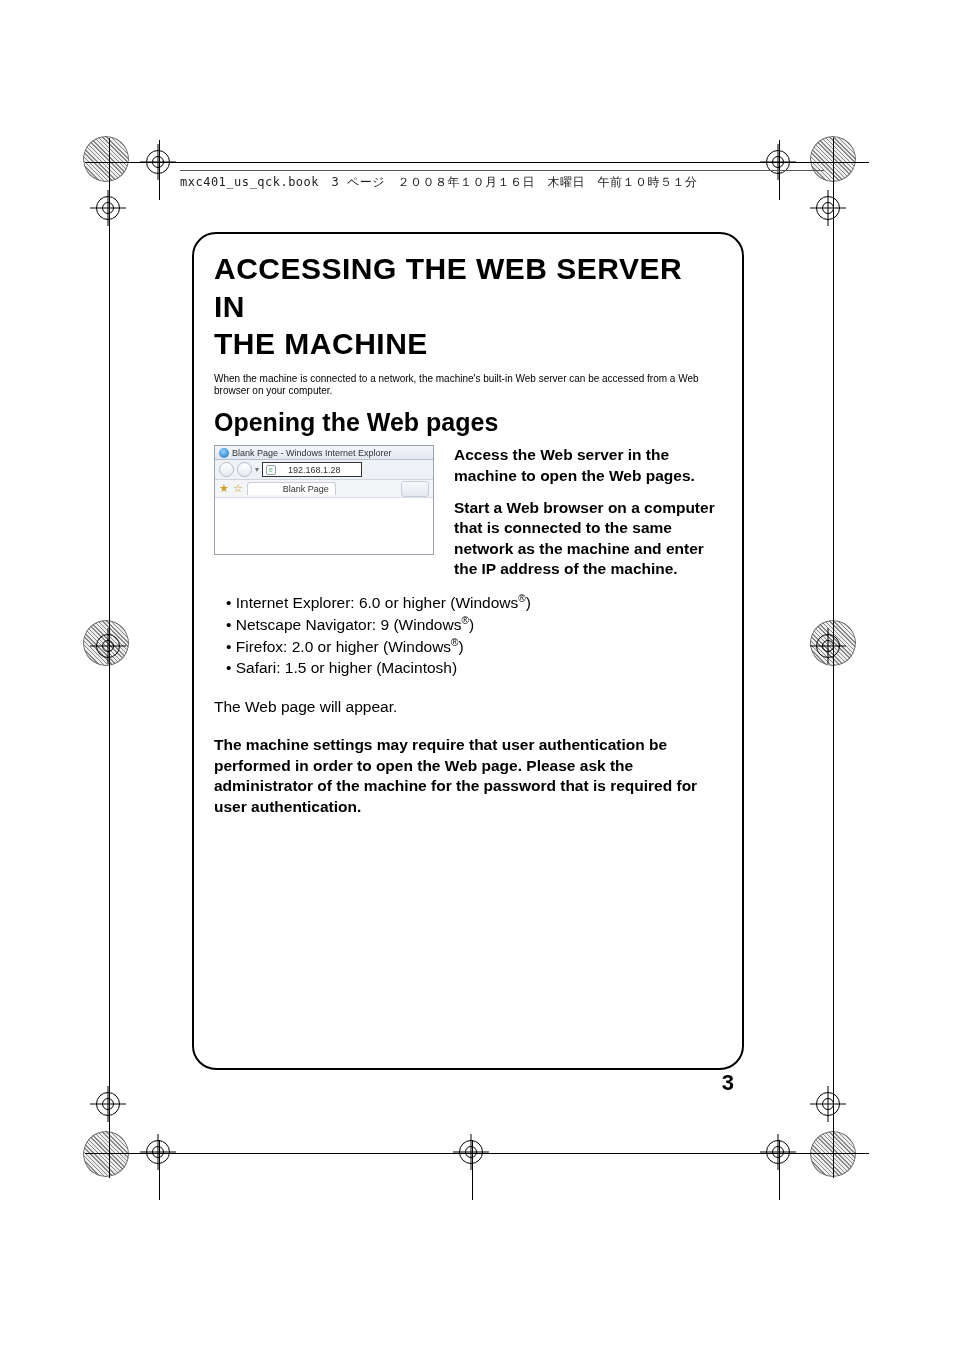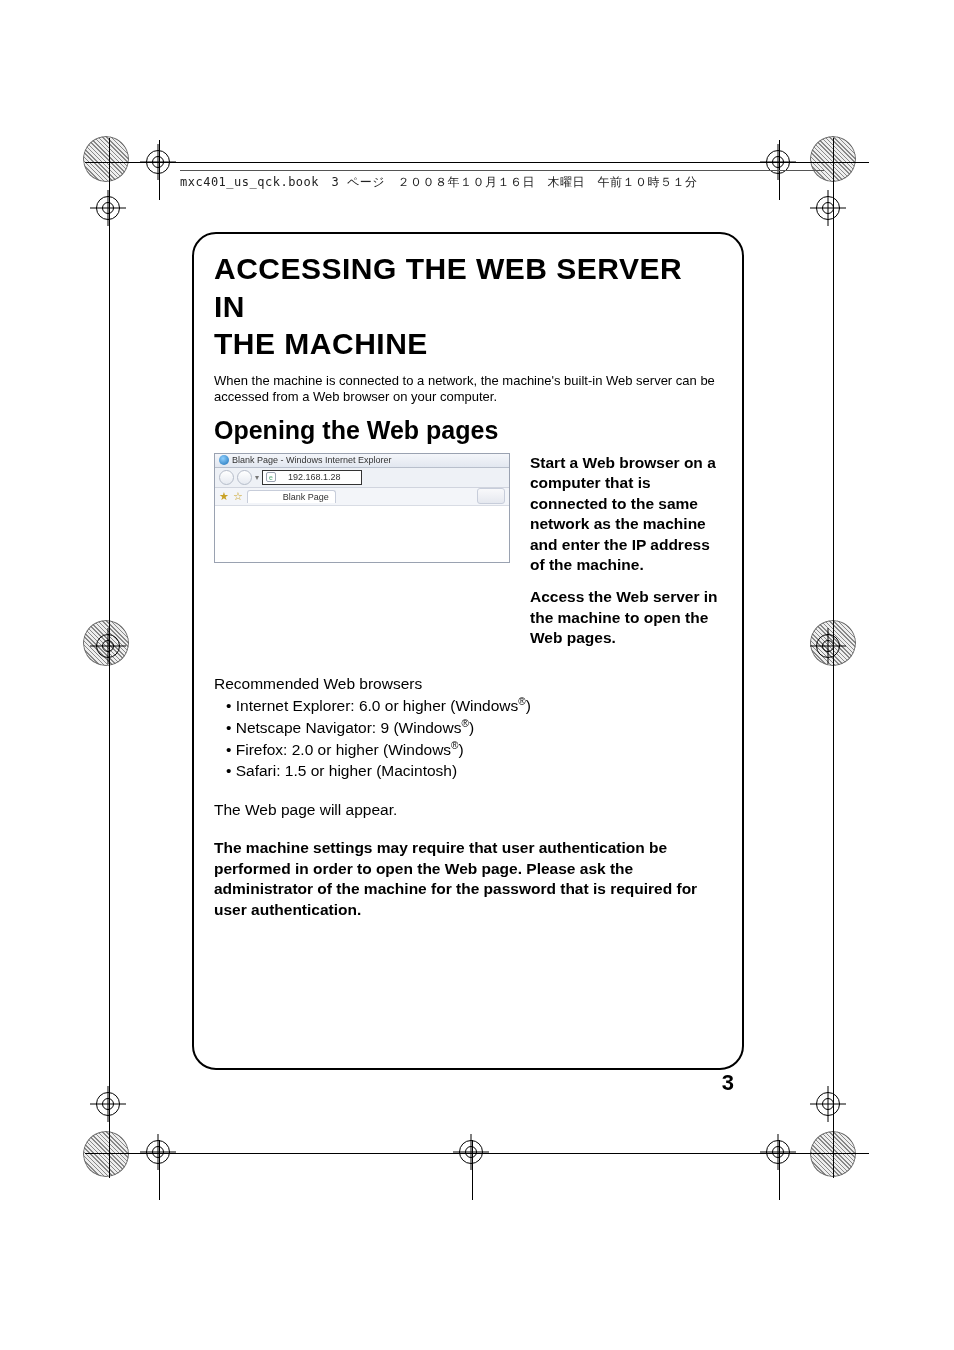--- a/index.html
+++ b/index.html
@@ -86,38 +86,38 @@
   h1.title {
     font-size: 30px;
     font-weight: bold;
     letter-spacing: 0.5px;
     line-height: 1.25;
     margin-bottom: 10px;
   }
   h1.title .row { display: block; }
 
   .intro {
-    font-size: 13px;
+    font-size: 10px;
     line-height: 1.28;
     margin-bottom: 10px;
   }
 
   h2.subhead {
     font-size: 25px;
     font-weight: bold;
     margin-bottom: 8px;
   }
 
   .two-col {
     display: flex;
     gap: 20px;
     align-items: flex-start;
   }
   .browser-shot {
-    width: 296px;
+    width: 220px;
     height: 110px;
     border: 1px solid #9aa2b1;
     background: #fff;
     font-size: 9px;
     color: #333;
     flex: none;
   }
   .browser-shot .title-bar {
     height: 14px;
     background: linear-gradient(#f4f6fa,#e2e7f0);
@@ -336,26 +336,25 @@
           <span class="fav-ic">☆</span>
           <span class="tab">
             <span class="ie-icon" style="width:8px;height:8px;"></span>
             <span>Blank Page</span>
           </span>
           <span class="right-btn"></span>
         </div>
       </div>
 
       <div class="right-copy">
+        <p>Access the Web server in the machine to open the Web pages.</p>
         <p>Start a Web browser on a computer that is connected to the same network as the machine and enter the IP address of the machine.</p>
-        <p>Access the Web server in the machine to open the Web pages.</p>
       </div>
     </div>
 
-    <p class="rec-head">Recommended Web browsers</p>
     <ul class="bullets">
       <li><span>Internet Explorer: 6.0 or higher (Windows</span><sup>®</sup><span>)</span></li>
       <li><span>Netscape Navigator: 9 (Windows</span><sup>®</sup><span>)</span></li>
       <li><span>Firefox: 2.0 or higher (Windows</span><sup>®</sup><span>)</span></li>
       <li>Safari: 1.5 or higher (Macintosh)</li>
     </ul>
 
     <p class="body-para">The Web page will appear.</p>
     <p class="body-para" style="margin-top:18px;font-weight:bold;">The machine settings may require that user authentication be performed in order to open the Web page. Please ask the administrator of the machine for the password that is required for user authentication.</p>
   </div>

